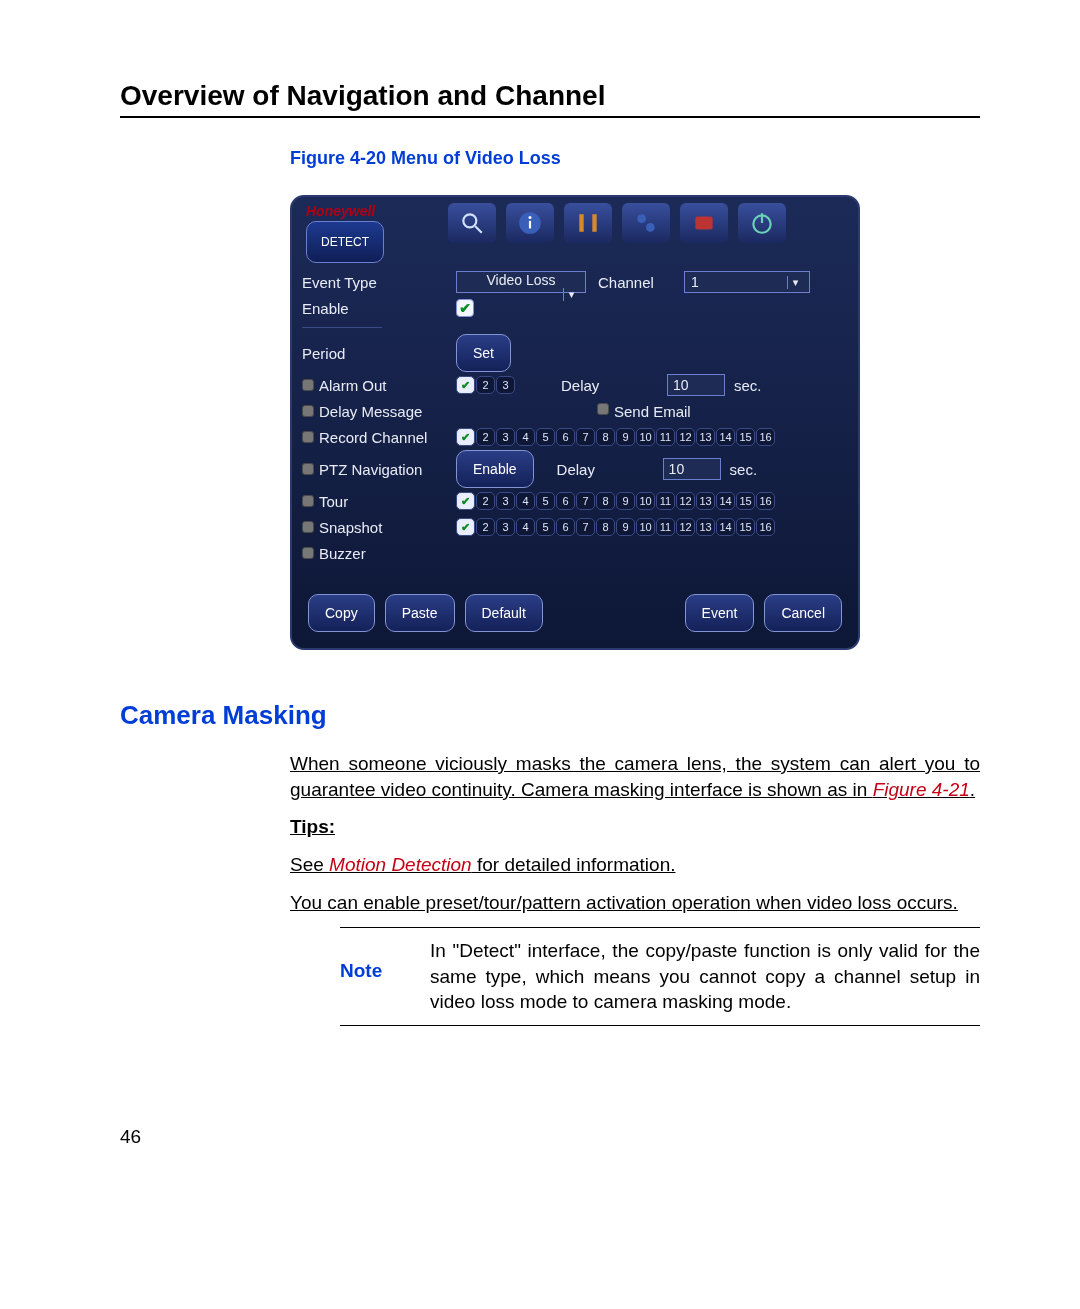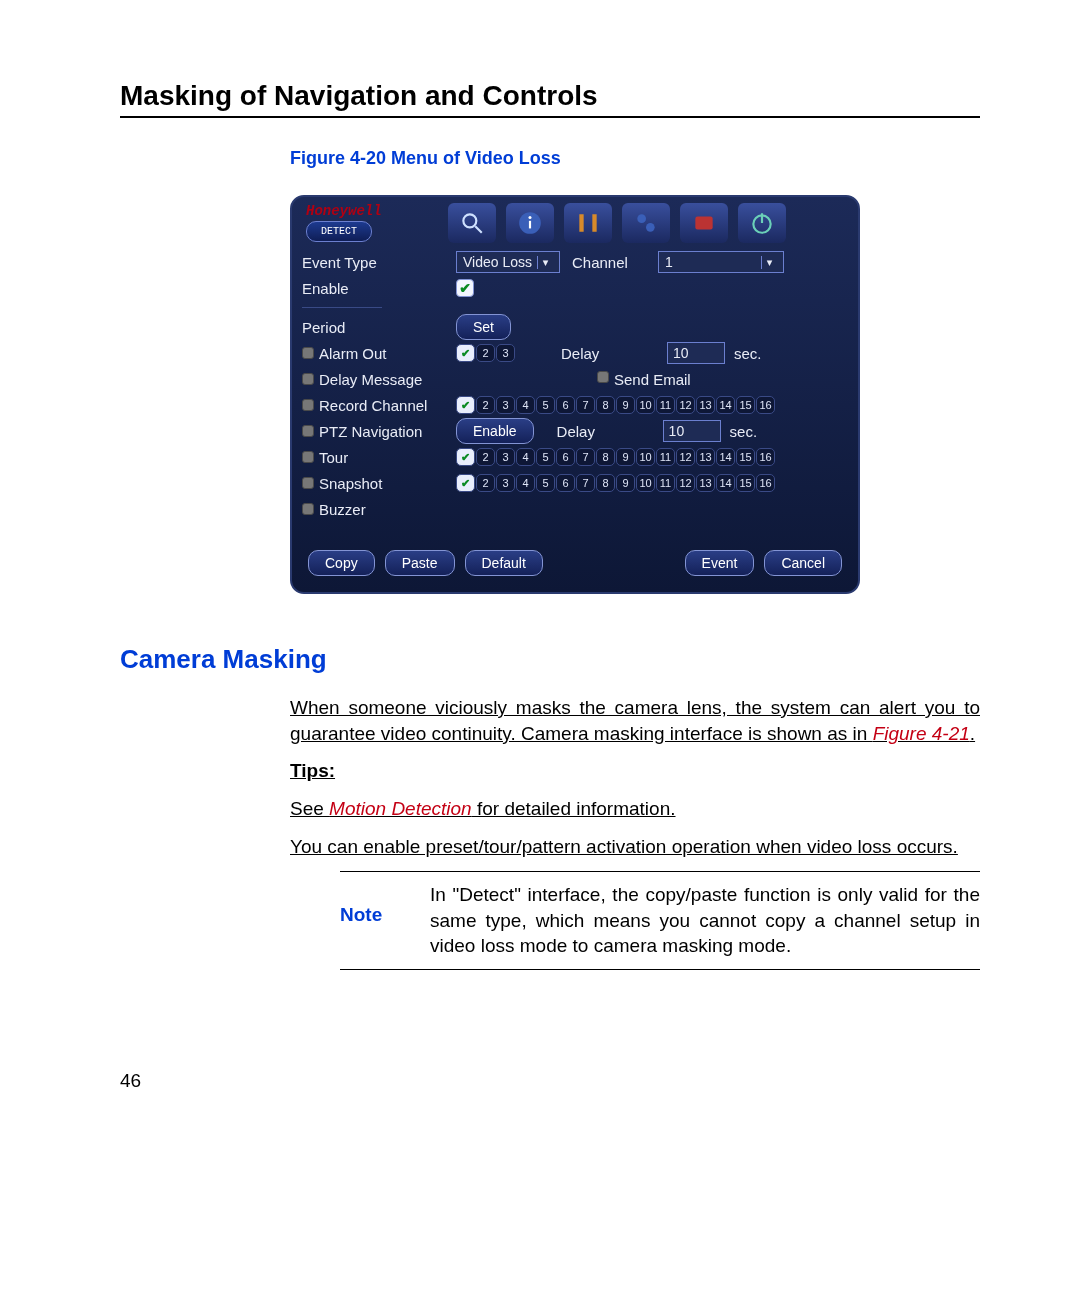--- a/index.html
+++ b/index.html
@@ -35,41 +35,40 @@
     margin-left: 170px;
     background: linear-gradient(#1c2a58, #0d1736);
     border: 2px solid #2a3a6f;
     border-radius: 14px;
     color: #e9ecf6;
     font-size: 15px;
   }
   .dvr-top {
     display: flex;
     align-items: flex-start;
-    font-family: Liberation Mono, monospace;
   }
   .brandwrap {
     width: 150px;
     padding: 6px 0 0 14px;
   }
   .brand {
     color: #b00012;
     font-weight: bold;
     font-style: italic;
     font-size: 14px;
   }
   .cat {
     margin-top: 2px;
     display: inline-block;
     background: linear-gradient(#1d3a90, #0f1e56);
     border: 1px solid #6b7fcf;
     border-radius: 10px;
-    padding: 4px 14px;
+    padding: 13px 14px;
     color: #fff;
-    font-size: 10px;
+    font-size: 12px;
   }
   .iconbar {
     flex: 1;
     display: flex;
     gap: 10px;
     padding: 6px 6px 0 6px;
   }
   .ticon {
     width: 48px; height: 40px;
     border-radius: 6px;
@@ -103,31 +102,31 @@
     align-items: center;
   }
   .dropdown { padding: 0 6px; }
   .dropdown .arrow {
     margin-left: auto;
     width: 16px;
     text-align: center;
     border-left: 1px solid #6b7fcf;
     font-size: 11px;
   }
-  .dropdown.w1 { width: 104px; }
+  .dropdown.w1 { width: 130px; flex-direction: column; }
   .dropdown.w2 { width: 126px; }
   .chanlbl { width: 80px; margin-left: 6px; }
   .txtfield { width: 58px; padding: 0 5px; }
   .sec { margin-left: 3px; }
   .btn {
     background: linear-gradient(#2a3e86, #142159);
     border: 1px solid #8394d4;
     border-radius: 10px;
     color: #fff;
-    height: 26px;
+    height: 38px;
     padding: 0 16px;
     display: inline-flex;
     align-items: center;
     font-size: 14px;
   }
   .checkbox {
     width: 18px; height: 18px; border-radius: 4px;
     border: 1px solid #8394d4;
     background: #f3f6ff;
     display: inline-flex; align-items: center; justify-content: center;
@@ -184,21 +183,21 @@
   .notetext { flex: 1; text-align: justify; }
   .pageno {
     margin-top: 100px;
     font-size: 19px;
   }
 </style>
 </head>
 <body>
 
 <div class="page">
-  <div class="h1">Masking of Navigation and Controls</div>
+  <div class="h1">Overview of Navigation and Channel</div>
   <hr class="hr">
 
   <div class="figcap">Figure 4-20 Menu of Video Loss</div>
 
   <div class="dvr">
     <div class="dvr-top">
       <div class="brandwrap">
         <div class="brand">Honeywell</div>
         <div class="cat">DETECT</div>
       </div>

